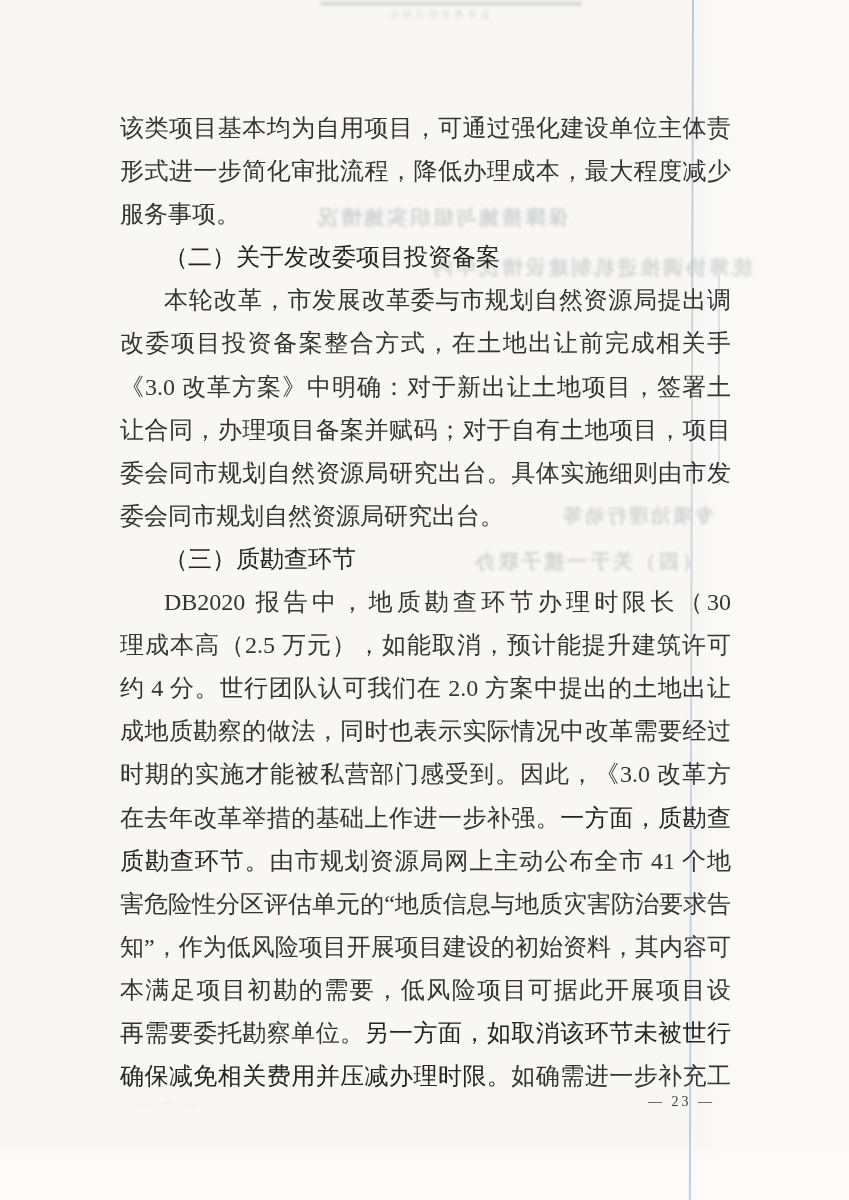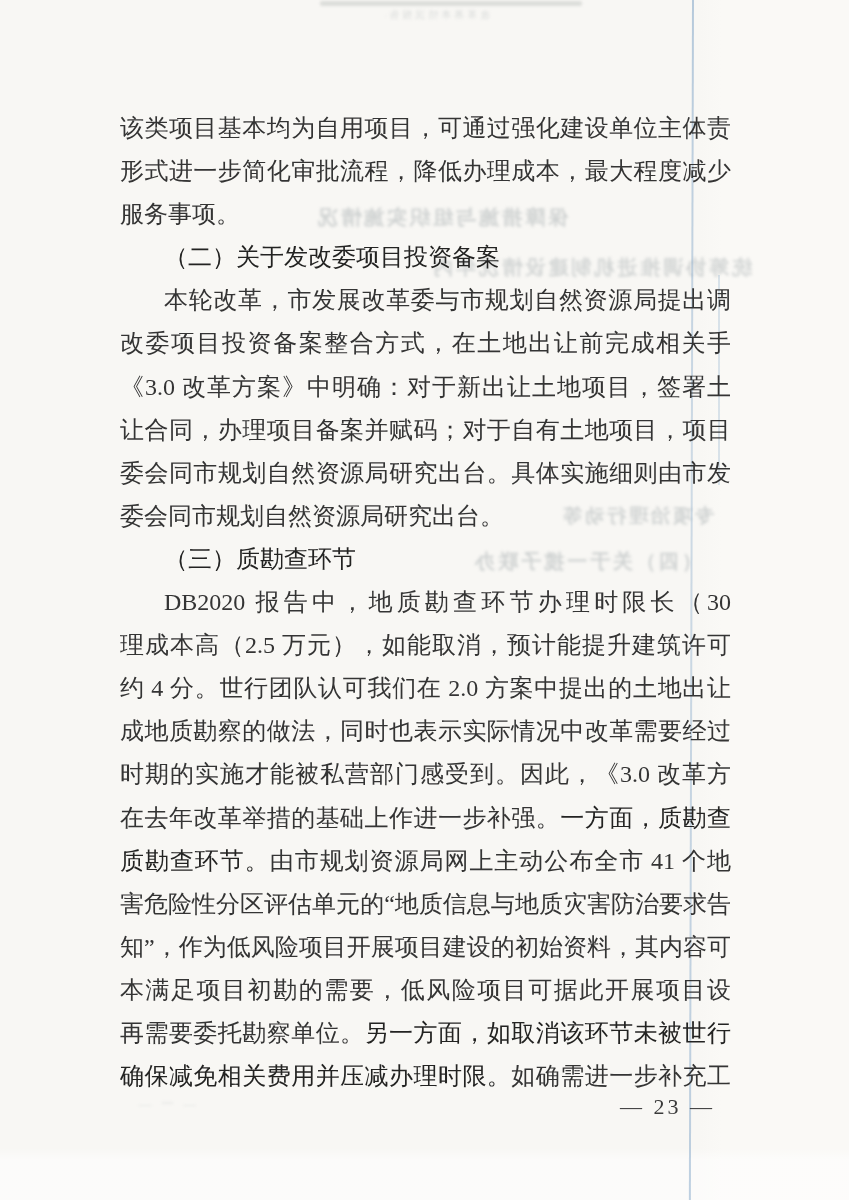--- a/index.html
+++ b/index.html
@@ -34,21 +34,21 @@
     overflow:hidden;
   }
   .line.ind{padding-left:44px;}
   .line.ind.just{padding-left:0;text-indent:44px;}
   .line.heading{font-weight:bold;color:#2a2a28;}
   .b{font-weight:normal;color:#232322;}
   
   .pagenum{
     position:absolute;left:120px;top:1094px;width:611px;
     text-align:right;padding-right:16px;box-sizing:border-box;
-    font-size:22px;letter-spacing:3px;color:#3a3a3a;
+    font-size:14px;letter-spacing:3px;color:#3a3a3a;
   }
   
   .ghost{
     position:absolute;white-space:nowrap;overflow:hidden;
     color:#a7aeb0;transform:scaleX(-1);filter:blur(1.6px);
     font-family:"Liberation Serif","DejaVu Serif",serif;
     letter-spacing:3px;pointer-events:none;line-height:1.2;
   }
   .ghost.gb{font-weight:bold;}
   .streak{

